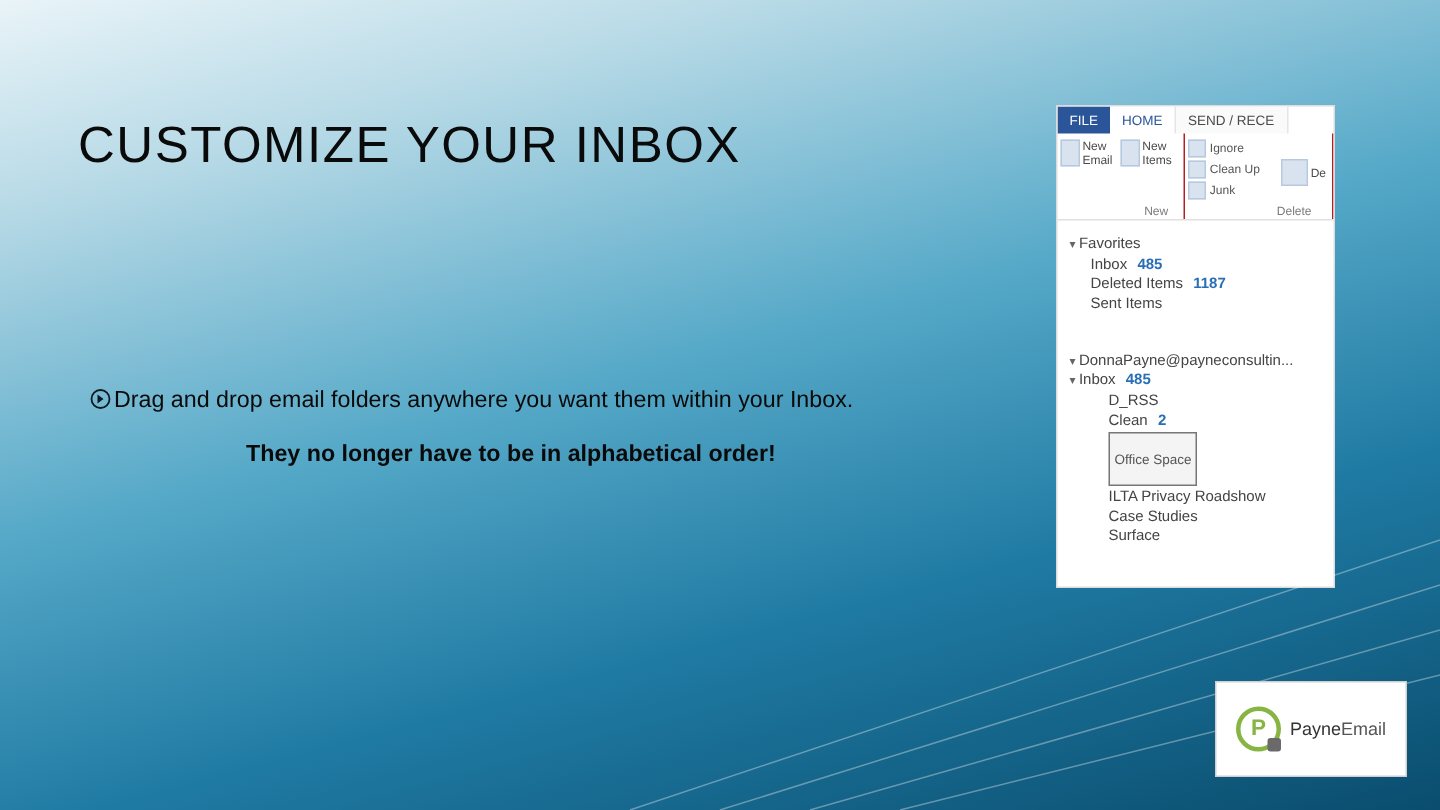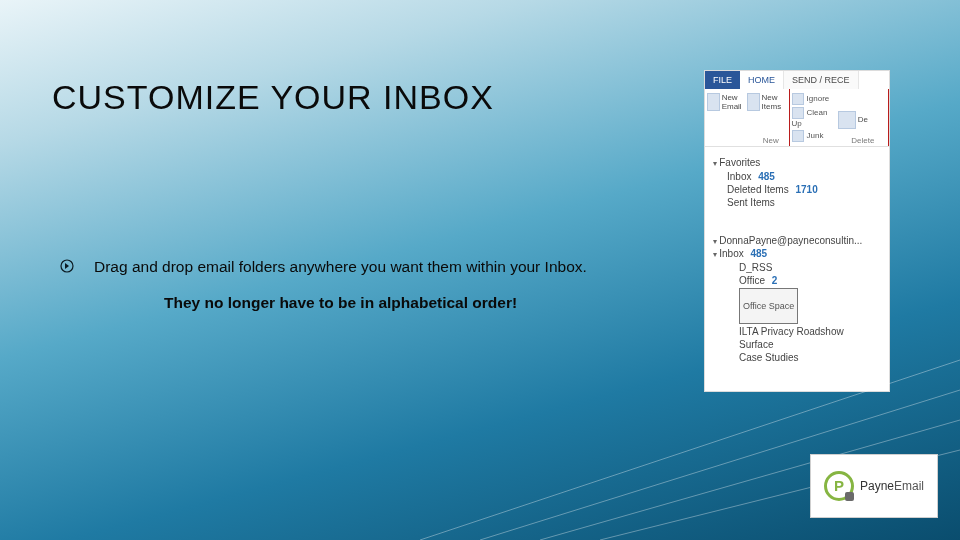--- a/index.html
+++ b/index.html
@@ -12,21 +12,21 @@
   }
   .title {
     position: absolute; left: 52px; top: 78px;
     font-size: 34px; font-weight: 400; letter-spacing: 1px;
     color: #0a0a0a;
   }
   .bullets {
     position: absolute; left: 60px; top: 258px; width: 640px;
     color: #0a0a0a;
   }
-  .b1 { font-size: 15.5px; display: flex; gap: 20px; align-items: flex-start; }
+  .b1 { font-size: 15.5px; display: flex; gap: 2px; align-items: flex-start; }
   .b1 .arrow { flex: 0 0 auto; margin-top: 1px; color: #071a24; }
   .b2 { margin-top: 18px; margin-left: 104px; font-size: 15.5px; font-weight: bold; }
 
   .outlook-panel {
     position: absolute; right: 70px; top: 70px;
     width: 186px; height: 322px;
     background: #fff;
     border: 1px solid #dcdcdc;
     font-family: "Segoe UI", Arial, sans-serif;
     font-size: 10px;
@@ -117,57 +117,57 @@
         </div>
         <div class="rb-label">New</div>
       </div>
       <div class="rb-group">
         <div style="display:flex">
           <div class="rb-lines" style="flex:1">
             <span>Ignore</span>
             <span>Clean Up</span>
             <span>Junk</span>
           </div>
-          <div class="rb-item" style="padding:4px 20px 0 0">
+          <div class="rb-item" style="padding:4px 4px 0 0">
             <span class="rb-icon"></span>
             <span>De</span>
           </div>
         </div>
         <div class="rb-label">Delete</div>
       </div>
     </div>
 
     <div class="ol-tree">
       <div class="tree-head">Favorites</div>
       <div class="tree-item">
         <span>Inbox</span>
         <span class="count">485</span>
       </div>
       <div class="tree-item">
         <span>Deleted Items</span>
-        <span class="count">1710</span>
+        <span class="count">1187</span>
       </div>
       <div class="tree-item">Sent Items</div>
 
       <div class="tree-head" style="margin-top:26px">DonnaPayne@payneconsultin...</div>
       <div class="tree-head" style="margin-top:2px">
         <span>Inbox</span>
         <span class="count">485</span>
       </div>
       <div class="tree-item tree-sub">D_RSS</div>
       <div class="tree-item tree-sub">
-        <span>Office</span>
+        <span>Clean</span>
         <span class="count">2</span>
       </div>
       <div class="tree-item tree-sub">
         <span class="drag">Office Space</span>
       </div>
       <div class="tree-item tree-sub">ILTA Privacy Roadshow</div>
+      <div class="tree-item tree-sub">Case Studies</div>
       <div class="tree-item tree-sub">Surface</div>
-      <div class="tree-item tree-sub">Case Studies</div>
     </div>
   </div>
 
   <svg class="diag" viewBox="0 0 960 210" preserveAspectRatio="none">
     <line x1="420" y1="210" x2="960" y2="30"></line>
     <line x1="480" y1="210" x2="960" y2="60"></line>
     <line x1="540" y1="210" x2="960" y2="90"></line>
     <line x1="600" y1="210" x2="960" y2="120"></line>
   </svg>
 

